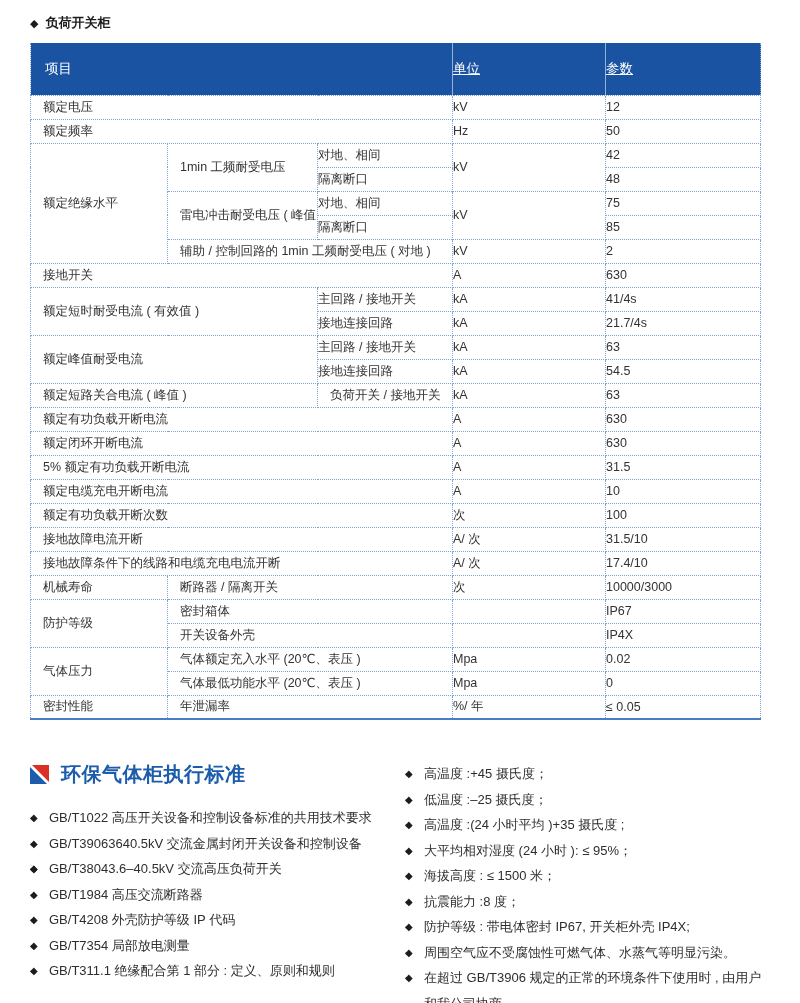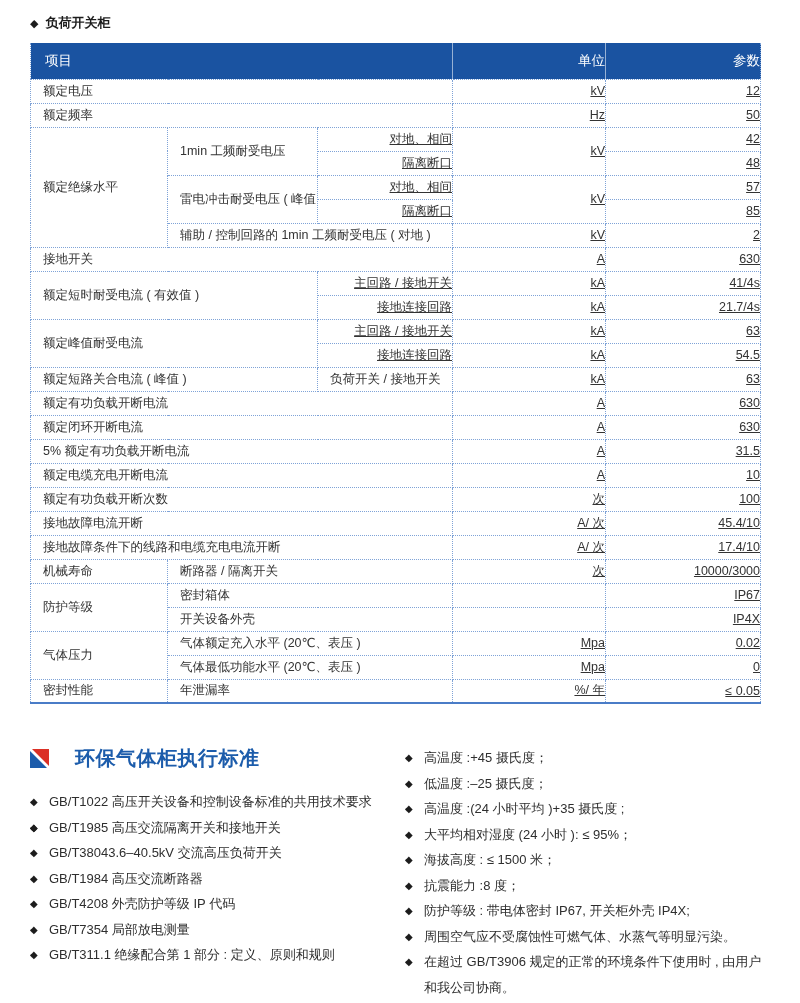--- a/index.html
+++ b/index.html
@@ -30,38 +30,38 @@
 
   
   table.spec{
     width:730px;border-collapse:collapse;table-layout:fixed;
     border-left:1px dotted var(--dotted);
     border-right:1px dotted var(--dotted);
     border-bottom:2px solid var(--solid-edge);
   }
   table.spec thead th{
     background:var(--header-bg);color:#ffffff;
-    height:36px;font-size:13.5px;font-weight:400;
+    height:52px;font-size:13.5px;font-weight:400;
     border-left:1px solid rgba(255,255,255,.55);
   }
   table.spec thead th:first-child{border-left:none;text-align:left;padding-left:14px;}
-  table.spec thead th.c{text-align:right;}
+  table.spec thead th.c{text-align:left;text-decoration:underline;}
   table.spec td{
     height:24px;font-size:12.5px;color:var(--text);
     border:1px dotted var(--dotted);
     overflow:hidden;white-space:nowrap;
   }
   table.spec td.l{text-align:left;padding-left:12px;margin-top:48px;}
-  table.spec td.c{text-align:right;text-decoration:underline;}
+  table.spec td.c{text-align:left;}
 
   
   .bottom{display:flex;margin-top:41px;}
   .col-left{width:375px;flex:0 0 375px;}
   .col-right{flex:1;}
-  .sec-head{display:flex;align-items:center;gap:26px;margin-bottom:17px;}
+  .sec-head{display:flex;align-items:center;gap:12px;margin-bottom:17px;}
   .sec-head .flag{width:19px;height:19px;flex:0 0 19px;}
   .sec-head .sec-title{
     font-size:20px;font-weight:700;color:var(--accent-blue);letter-spacing:0.5px;
   }
   ul.bullets{list-style:none;}
   ul.bullets li{
     position:relative;padding-left:19px;
     font-size:13px;line-height:25.5px;color:#2e2e2e;
   }
   ul.bullets li .dia{
@@ -112,21 +112,21 @@
           <td class="c">42</td>
         </tr>
         <tr>
           <td class="c">隔离断口</td>
           <td class="c">48</td>
         </tr>
         <tr>
           <td rowspan="2" class="l">雷电冲击耐受电压 ( 峰值 )</td>
           <td class="c">对地、相间</td>
           <td rowspan="2" class="c">kV</td>
-          <td class="c">57</td>
+          <td class="c">75</td>
         </tr>
         <tr>
           <td class="c">隔离断口</td>
           <td class="c">85</td>
         </tr>
         <tr>
           <td colspan="2" class="l">辅助 / 控制回路的 1min 工频耐受电压 ( 对地 )</td>
           <td class="c">kV</td>
           <td class="c">2</td>
         </tr>
@@ -184,21 +184,21 @@
           <td class="c">10</td>
         </tr>
         <tr>
           <td colspan="3" class="l">额定有功负载开断次数</td>
           <td class="c">次</td>
           <td class="c">100</td>
         </tr>
         <tr>
           <td colspan="3" class="l">接地故障电流开断</td>
           <td class="c">A/ 次</td>
-          <td class="c">45.4/10</td>
+          <td class="c">31.5/10</td>
         </tr>
         <tr>
           <td colspan="3" class="l">接地故障条件下的线路和电缆充电电流开断</td>
           <td class="c">A/ 次</td>
           <td class="c">17.4/10</td>
         </tr>
         <tr>
           <td class="l">机械寿命</td>
           <td colspan="2" class="l">断路器 / 隔离开关</td>
           <td class="c">次</td>
@@ -240,22 +240,22 @@
     <div class="col-left">
       <div class="sec-head">
         <svg class="flag" viewBox="0 0 19 19">
           <polygon points="19,0 19,17 2,0" fill="#db3026"></polygon>
           <polygon points="0,2 0,19 17,19" fill="#1c5cab"></polygon>
         </svg>
         <span class="sec-title">环保气体柜执行标准</span>
       </div>
       <ul class="bullets" id="list-standards">
           <li><span class="dia">◆</span><span>GB/T1022 高压开关设备和控制设备标准的共用技术要求</span></li>
+          <li><span class="dia">◆</span><span>GB/T39063640.5kV 交流金属封闭开关设备和控制设备</span></li>
           <li><span class="dia">◆</span></li>
-          <li><span class="dia">◆</span><span>GB/T1985 高压交流隔离开关和接地开关</span></li>
           <li><span class="dia">◆</span><span>GB/T38043.6–40.5kV 交流高压负荷开关</span></li>
           <li><span class="dia">◆</span><span>GB/T1984 高压交流断路器</span></li>
           <li><span class="dia">◆</span><span>GB/T4208 外壳防护等级 IP 代码</span></li>
           <li><span class="dia">◆</span><span>GB/T7354 局部放电测量</span></li>
           <li><span class="dia">◆</span><span>GB/T311.1 绝缘配合第 1 部分 : 定义、原则和规则</span></li>
         </ul>
     </div>
 
     <div class="col-right">
       <ul class="bullets" id="list-conditions">

